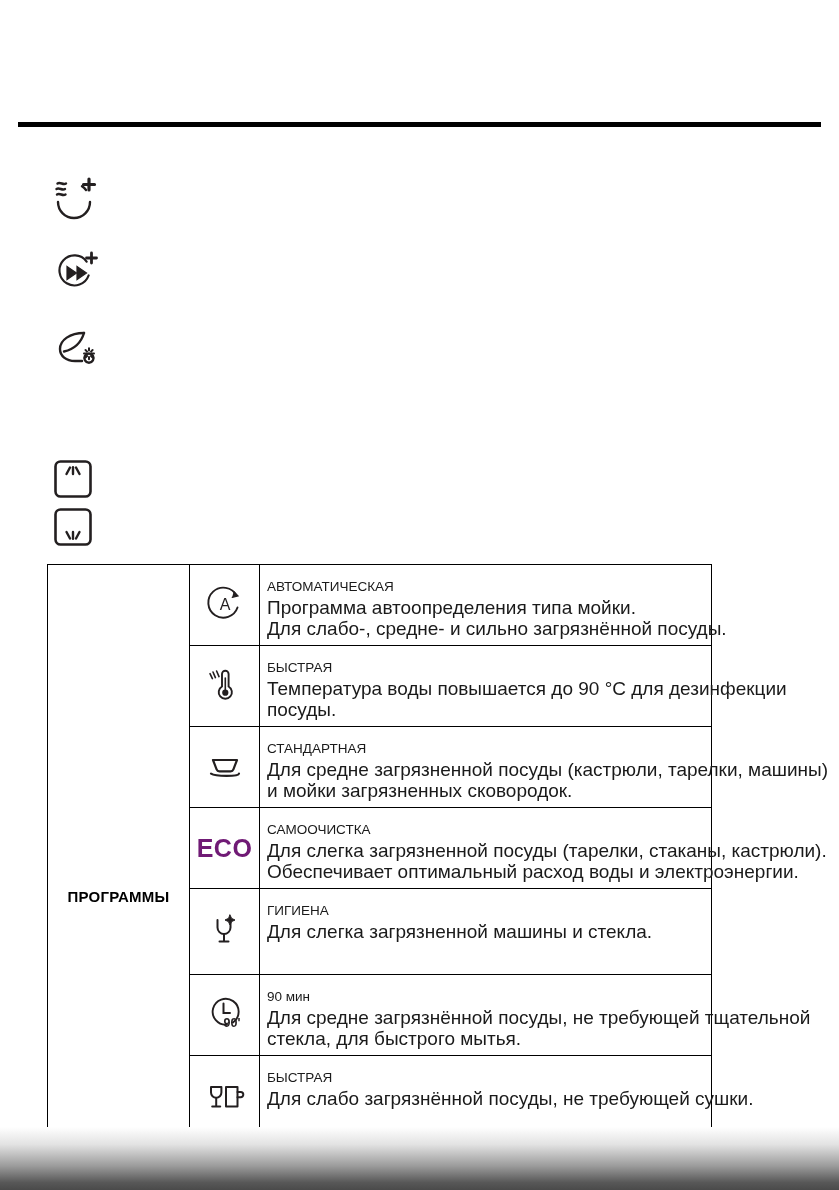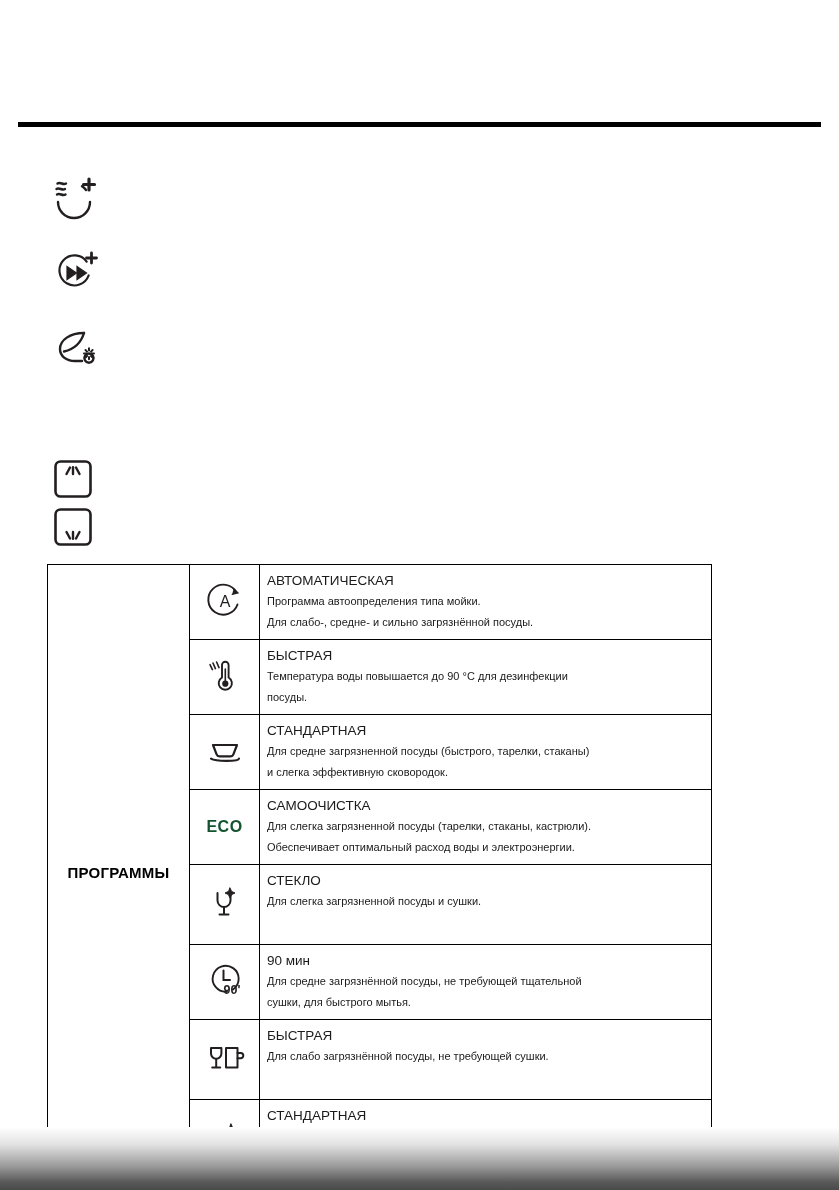--- a/index.html
+++ b/index.html
@@ -87,38 +87,38 @@
     width: 69px;
     text-align: center;
     vertical-align: middle;
   }
   td.icon-cell .ic {
     display: inline-block;
     width: 46px;
     height: 46px;
   }
   td.icon-cell .eco-text {
-    font-size: 16px;
+    font-size: 25px;
     font-weight: bold;
     letter-spacing: 0.5px;
-    color: #14532d;
+    color: #701a75;
     font-family: "Liberation Sans", sans-serif;
   }
   td.desc-cell {
-    padding: 5px 7px 6px 7px;
+    padding: 11px 7px 6px 7px;
     vertical-align: top;
   }
   .desc-title {
     font-size: 13.5px;
     line-height: 21px;
     color: #1a1a1a;
     white-space: nowrap;
   }
   .desc-line {
-    font-size: 11px;
+    font-size: 19px;
     line-height: 21px;
     color: #1a1a1a;
     white-space: nowrap;
   }
 
   
   .bottom-fade {
     position: absolute;
     left: 0;
     bottom: 0;
@@ -242,22 +242,22 @@
       <td class="icon-cell" style="height:68px">
         <span class="ic">
           <svg viewBox="0 0 46 46" width="46" height="46" fill="none" stroke="#231f20" stroke-width="2.2" stroke-linecap="round" stroke-linejoin="round">
             <path d="M11 18 h24 l-3.6 9.4 a3 3 0 0 1 -2.8 1.9 h-11.2 a3 3 0 0 1 -2.8 -1.9 z"></path>
             <path d="M9 31.6 c4.5 3 27.5 3 28 0"></path>
           </svg>
         </span>
       </td>
       <td class="desc-cell">
         <div class="desc-title">СТАНДАРТНАЯ</div>
-        <div class="desc-line">Для средне загрязненной посуды (быстрого, тарелки, стаканы)</div>
-        <div class="desc-line">и слегка эффективную сковородок.</div>
+        <div class="desc-line">Для средне загрязненной посуды (кастрюли, тарелки, машины)</div>
+        <div class="desc-line">и мойки загрязненных сковородок.</div>
       </td>
     </tr>
 
     <tr>
       <td class="icon-cell" style="height:68px">
         <span class="eco-text">ECO</span>
       </td>
       <td class="desc-cell">
         <div class="desc-title">САМООЧИСТКА</div>
         <div class="desc-line">Для слегка загрязненной посуды (тарелки, стаканы, кастрюли).</div>
@@ -270,39 +270,39 @@
         <span class="ic">
           <svg viewBox="0 0 46 46" width="46" height="46" fill="none" stroke="#231f20" stroke-width="2" stroke-linecap="round" stroke-linejoin="round">
             <path d="M15.5 13 v7.5 a6.5 6.5 0 0 0 13 0 V13"></path>
             <path d="M22 27 v7"></path>
             <path d="M17.5 34.5 h9"></path>
             <path d="M28 8 l1.6 3.4 3.4 1.6 -3.4 1.6 -1.6 3.4 -1.6 -3.4 -3.4 -1.6 3.4 -1.6 z" fill="#231f20" stroke-width="1"></path>
           </svg>
         </span>
       </td>
       <td class="desc-cell" style="height:68px">
-        <div class="desc-title">СТЕКЛО</div>
-        <div class="desc-line">Для слегка загрязненной посуды и сушки.</div>
+        <div class="desc-title">ГИГИЕНА</div>
+        <div class="desc-line">Для слегка загрязненной машины и стекла.</div>
       </td>
     </tr>
 
     <tr>
       <td class="icon-cell" style="height:68px">
         <span class="ic">
           <svg viewBox="0 0 46 46" width="46" height="46" fill="none" stroke="#231f20" stroke-width="1.9" stroke-linecap="round">
             <path d="M31 32.5 A13 13 0 1 0 25 34.7"></path>
             <path d="M21.5 13.5 v9.5 h6.5" stroke-width="2"></path>
             <text x="30" y="36.5" text-anchor="middle" font-family="Liberation Sans, sans-serif" font-size="12.5" font-weight="bold" fill="#231f20" stroke="none">90'</text>
           </svg>
         </span>
       </td>
       <td class="desc-cell">
         <div class="desc-title">90 мин</div>
         <div class="desc-line">Для средне загрязнённой посуды, не требующей тщательной</div>
-        <div class="desc-line">сушки, для быстрого мытья.</div>
+        <div class="desc-line">стекла, для быстрого мытья.</div>
       </td>
     </tr>
 
     <tr>
       <td class="icon-cell" style="height:68px">
         <span class="ic">
           <svg viewBox="0 0 46 46" width="46" height="46" fill="none" stroke="#231f20" stroke-width="2" stroke-linecap="round" stroke-linejoin="round">
             <path d="M9 13 v5.5 a5.2 5.2 0 0 0 10.4 0 V13 z"></path>
             <path d="M14.2 24 v8"></path>
             <path d="M10.2 32.5 h8"></path>

